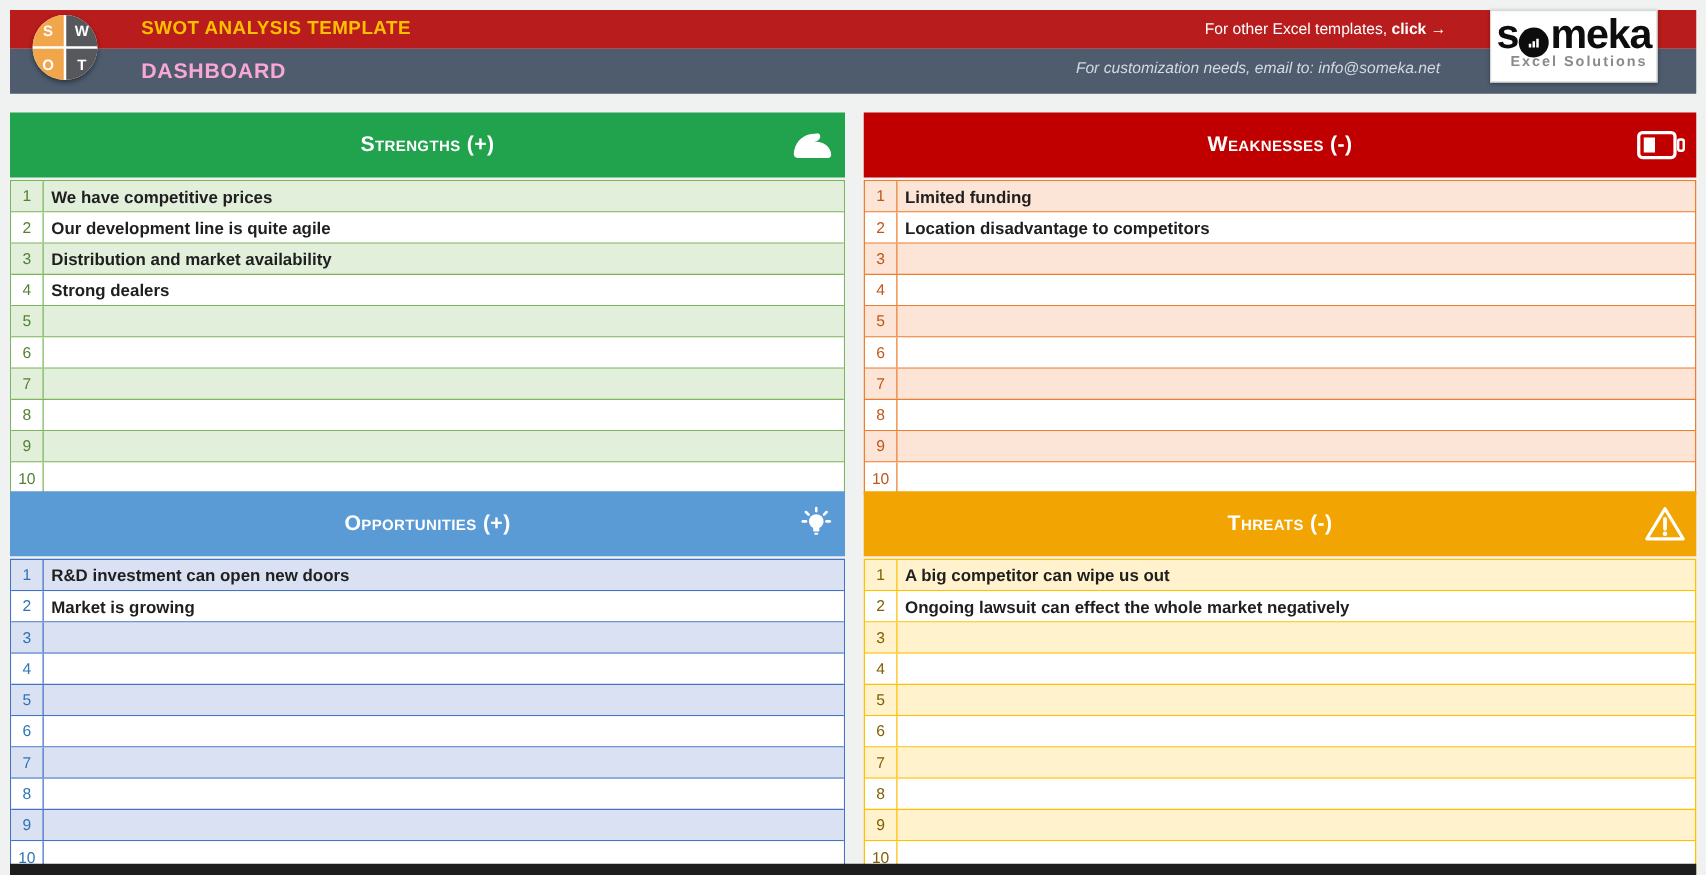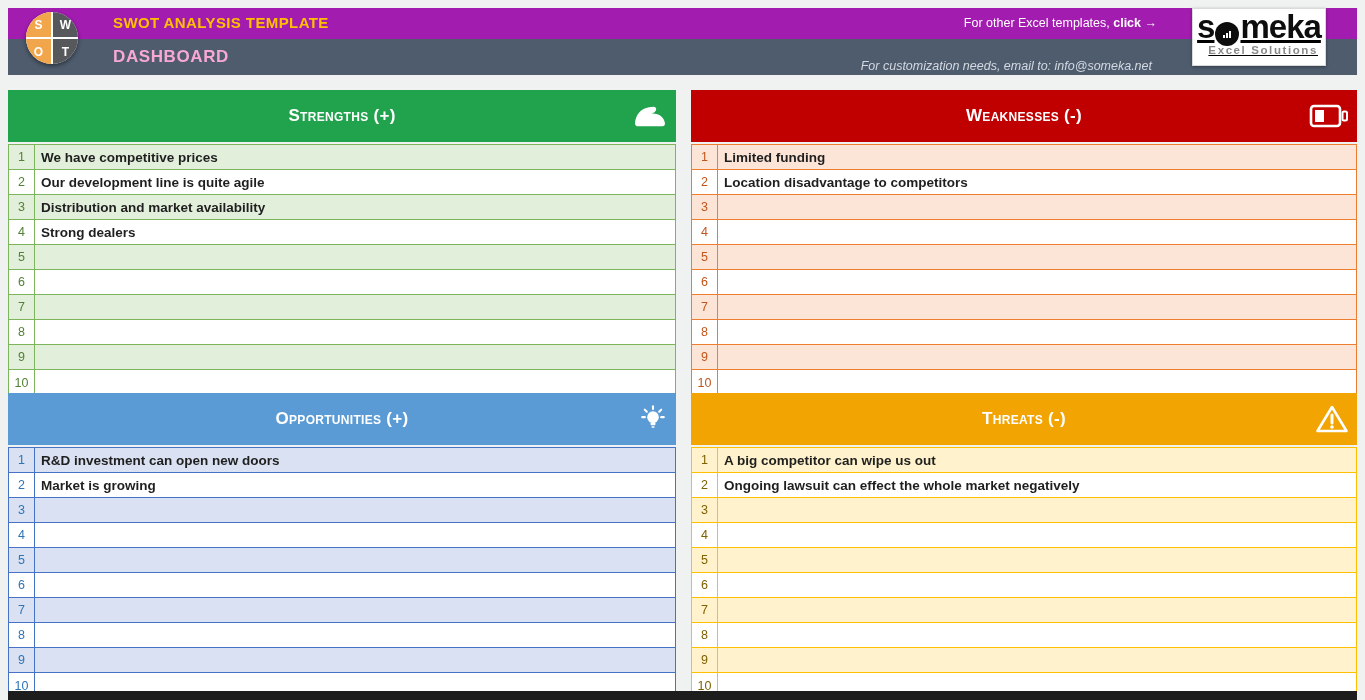--- a/index.html
+++ b/index.html
@@ -1,37 +1,37 @@
 <!DOCTYPE html>
 <html><head>
 <meta charset="utf-8">
 <style>
   html,body{margin:0;padding:0;background:#F0F1F1;font-family:"Liberation Sans",sans-serif;}
   #app{position:relative;width:1365px;height:700px;background:#F0F1F1;overflow:hidden;}
 
   
-  .bar-black{position:absolute;left:8px;top:8px;width:1349px;height:31px;background:#a21caf;}
+  .bar-black{position:absolute;left:8px;top:8px;width:1349px;height:31px;background:#b91c1c;}
   .bar-slate{position:absolute;left:8px;top:39px;width:1349px;height:36px;background:#4E5C6E;}
   .app-title{position:absolute;left:105px;top:6px;font-size:15px;font-weight:bold;color:#FFC000;letter-spacing:.4px;}
   .page-title{position:absolute;left:105px;top:8px;font-size:17px;font-weight:bold;color:#f9a8d4;letter-spacing:.6px;}
   .templates-line{position:absolute;right:200px;top:8px;font-size:12.5px;color:#FFFFFF;}
   .templates-line b{font-weight:bold;}
-  .custom-note{position:absolute;right:205px;top:20px;font-size:12.5px;font-style:italic;color:#D3D9E1;}
+  .custom-note{position:absolute;right:205px;top:8px;font-size:12.5px;font-style:italic;color:#D3D9E1;}
 
   
   .swot-circle{position:absolute;left:26px;top:12px;width:52px;height:52px;border-radius:50%;
     display:grid;grid-template-columns:25px 25px;grid-template-rows:25px 25px;gap:2px;background:#FFFFFF;
     overflow:hidden;box-shadow:0 2px 4px rgba(0,0,0,.45);}
   .swot-cell{display:flex;align-items:center;justify-content:center;color:#fff;font-size:12px;font-weight:bold;}
   .swot-o1{background:#F2A64B;}
   .swot-g1{background:#57585C;}
 
   
   .brand-box{position:absolute;left:1192px;top:8px;width:134px;height:58px;background:#FFFFFF;border:1px solid #DADADA;
-    box-shadow:0 1px 3px rgba(0,0,0,.35);box-sizing:border-box;text-align:center;text-decoration:underline;}
+    box-shadow:0 1px 3px rgba(0,0,0,.35);box-sizing:border-box;text-align:center;}
   .brand-word{margin-top:1px;font-size:33px;line-height:34px;font-weight:bold;color:#0D0D0D;letter-spacing:-1px;}
   .brand-o{display:inline-flex;width:24px;height:24px;border-radius:50%;background:#0D0D0D;align-items:center;justify-content:center;
     vertical-align:baseline;transform:translateY(2px);margin:0 1px;}
   .brand-sub{font-size:11.5px;font-weight:bold;color:#8A8A8A;letter-spacing:1.6px;text-align:right;padding-right:7px;margin-top:0px;}
 
   
   .quadrant{position:absolute;}
   .q-tl{left:8px;top:90px;width:668px;}
   .q-tr{left:691px;top:90px;width:666px;}
   .q-bl{left:8px;top:393px;width:668px;}

